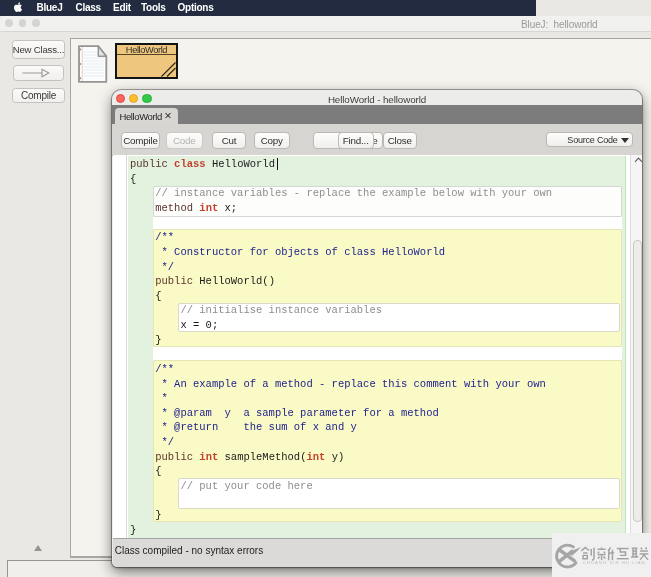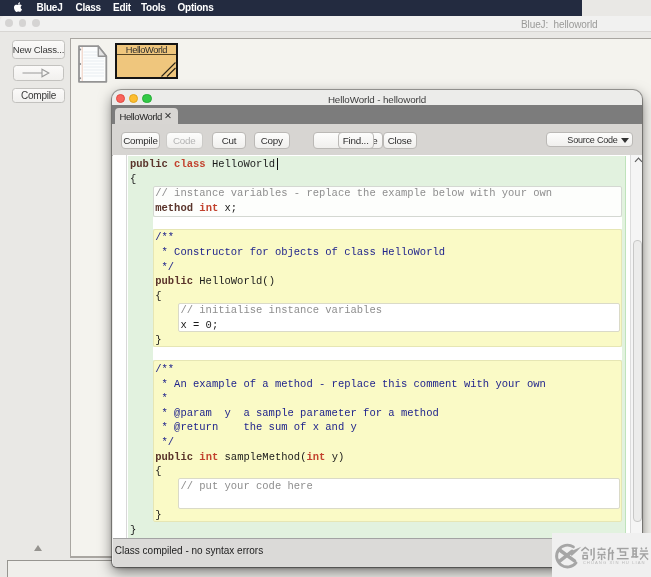--- a/index.html
+++ b/index.html
@@ -1,18 +1,18 @@
 <!DOCTYPE html>
 <html><head><meta charset="utf-8">
 <style>
 html,body{margin:0;padding:0;}
 body{width:651px;height:577px;overflow:hidden;position:relative;background:#e9e8e5;font-family:"Liberation Sans",sans-serif;}
 .abs{position:absolute;}
 
-#menubar{left:0;top:0;width:582px;height:15.5px;background:#232b40;color:#fff;font-size:10px;font-weight:bold;letter-spacing:-0.25px;}
+#menubar{left:0;top:0;width:536px;height:15.5px;background:#232b40;color:#fff;font-size:10px;font-weight:bold;letter-spacing:-0.25px;}
 #menubar span{position:absolute;top:2px;}
 
 #btitle{left:0;top:15.5px;width:651px;height:15px;background:#f1f1f0;border-bottom:1px solid #d8d6d3;border-radius:5px 0 0 0;}
 .gdot{position:absolute;top:18.8px;width:7.8px;height:7.8px;border-radius:50%;background:#d5d4d3;}
 #btext{left:521px;top:18.5px;font-size:10px;color:#9a9a98;letter-spacing:-0.1px;}
 
 #canvas{left:70px;top:37.5px;width:581px;height:519.5px;background:#f4f3ee;border-top:1px solid #a9a6a1;border-left:1px solid #a9a6a1;}
 #canvasbot{left:70px;top:556px;width:581px;height:1.5px;background:#a9a6a1;}
 #bench{left:6.5px;top:559.5px;width:645px;height:18px;background:#f0efeb;border-top:1px solid #979590;border-left:1px solid #979590;}
 .btn{position:absolute;background:linear-gradient(#fbfaf9,#f1f0ee);border:1px solid #c3c2bf;border-radius:3.5px;font-size:9.8px;color:#383838;text-align:center;font-family:"Liberation Sans",sans-serif;letter-spacing:-0.2px;}
@@ -34,21 +34,21 @@
 #greenbox{left:15.2px;top:1px;width:498.5px;height:382px;background:#e2f2df;}
 .sbox{position:absolute;}
 #sbar{left:0.8px;top:447.5px;width:528.5px;height:29px;background:#dbdad8;border-top:1px solid #a3a3a3;}
 #sbar div{position:absolute;left:2px;top:6.5px;font-size:10px;color:#1c1c1c;}
 
 #scroll{left:517.5px;top:64.5px;width:12.5px;height:383px;background:#f5f5f5;border-left:1px solid #dcdcdc;}
 #thumb{left:2.8px;top:85.5px;width:7.2px;height:280px;background:#ececeb;border:1px solid #c8c8c7;border-radius:4px;}
 
 #code{left:0;top:0;font-family:"Liberation Mono",monospace;font-size:10.5px;line-height:14.62px;white-space:pre;color:#1a1a1a;}
 #code div{position:absolute;left:17.2px;white-space:pre;}
-.k{color:#5a342b;font-weight:bold;}
+.k{color:#5a342b;font-weight:normal;}
 .r{color:#c2422e;font-weight:bold;}
 .c{color:#8e8e8e;}
 .j{color:#20248c;}
 
 #wm{left:551.5px;top:533px;width:99.5px;height:44px;background:#f0f0f0;}
 </style></head>
 <body>
 <div id="menubar" class="abs">
   <svg class="abs" style="left:13px;top:2px" width="10" height="12" viewBox="0 0 170 200">
       <path fill="#fff" d="M150.37 130.25c-2.45 5.66-5.35 10.87-8.71 15.66-4.58 6.53-8.33 11.05-11.22 13.56-4.48 4.12-9.28 6.23-14.42 6.35-3.69 0-8.14-1.05-13.32-3.18-5.197-2.12-9.973-3.17-14.34-3.17-4.58 0-9.492 1.05-14.746 3.17-5.262 2.13-9.501 3.24-12.742 3.35-4.929.21-9.842-1.96-14.746-6.52-3.13-2.73-7.045-7.41-11.735-14.04-5.032-7.08-9.169-15.29-12.41-24.65-3.471-10.11-5.211-19.9-5.211-29.378 0-10.857 2.346-20.221 7.045-28.068 3.693-6.303 8.606-11.275 14.755-14.925s12.793-5.51 19.948-5.629c3.915 0 9.049 1.211 15.429 3.591 6.362 2.388 10.447 3.599 12.238 3.599 1.339 0 5.877-1.416 13.57-4.239 7.275-2.618 13.415-3.702 18.445-3.275 13.63 1.1 23.87 6.473 30.68 16.153-12.19 7.386-18.22 17.731-18.1 31.002.11 10.337 3.86 18.939 11.23 25.769 3.34 3.17 7.07 5.62 11.22 7.36-.9 2.61-1.85 5.11-2.86 7.51zM119.11 7.24c0 8.102-2.96 15.667-8.86 22.669-7.12 8.324-15.732 13.134-25.071 12.375-.119-.972-.188-1.995-.188-3.07 0-7.778 3.386-16.102 9.399-22.908 3.002-3.446 6.82-6.311 11.45-8.597 4.62-2.252 8.99-3.497 13.1-3.71.12 1.083.17 2.166.17 3.24z"></path>

